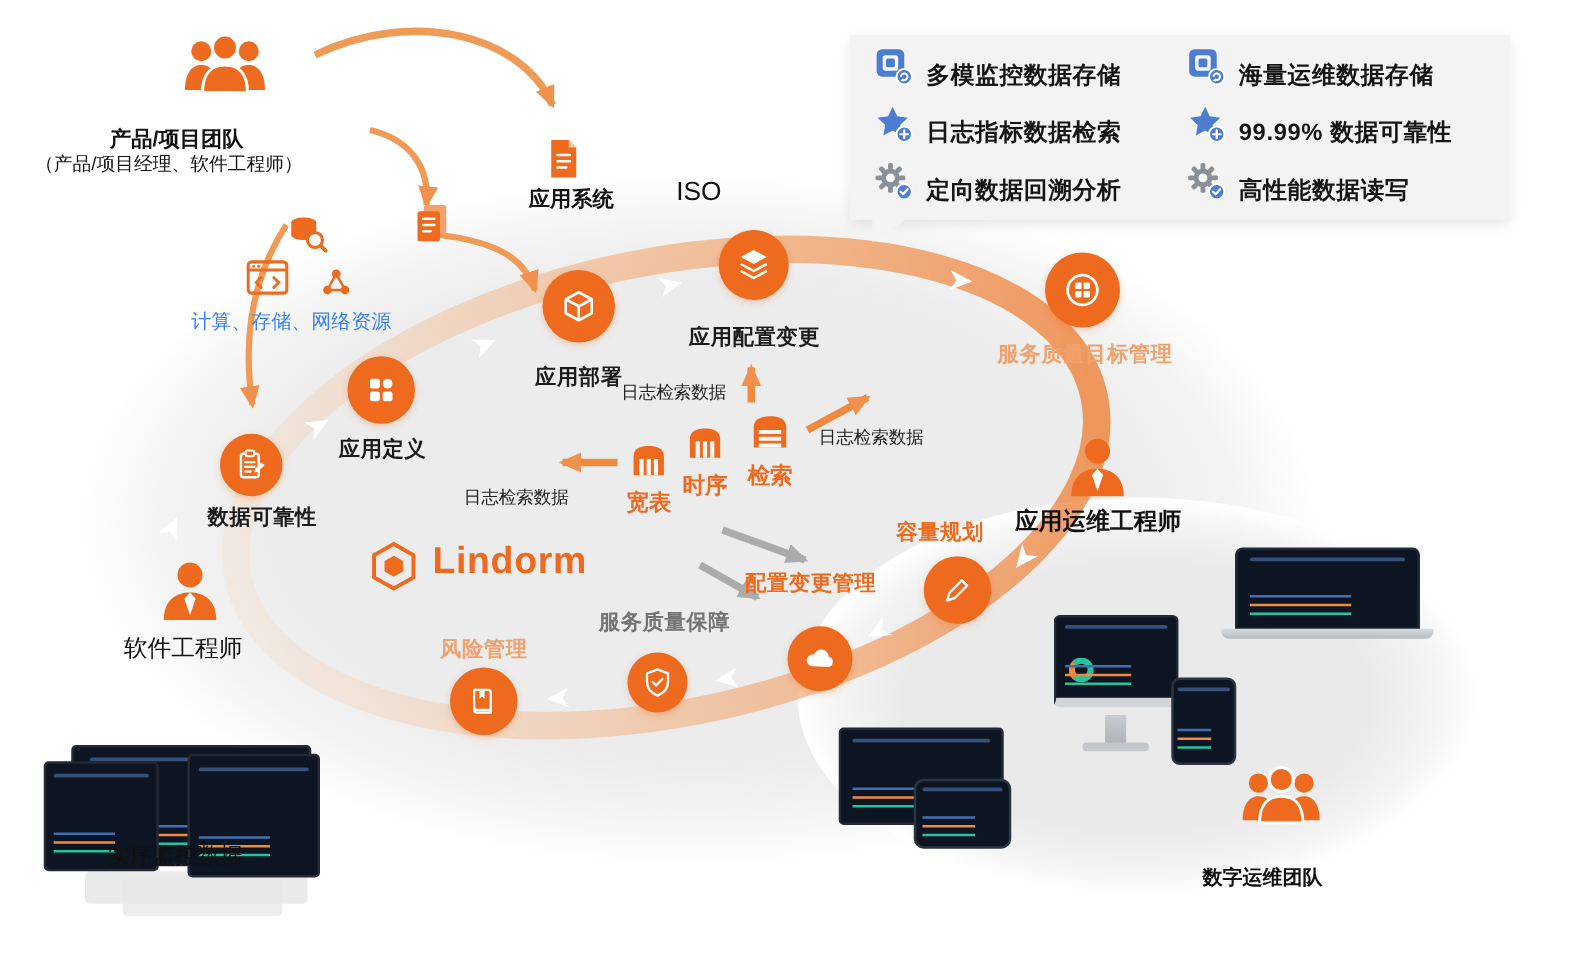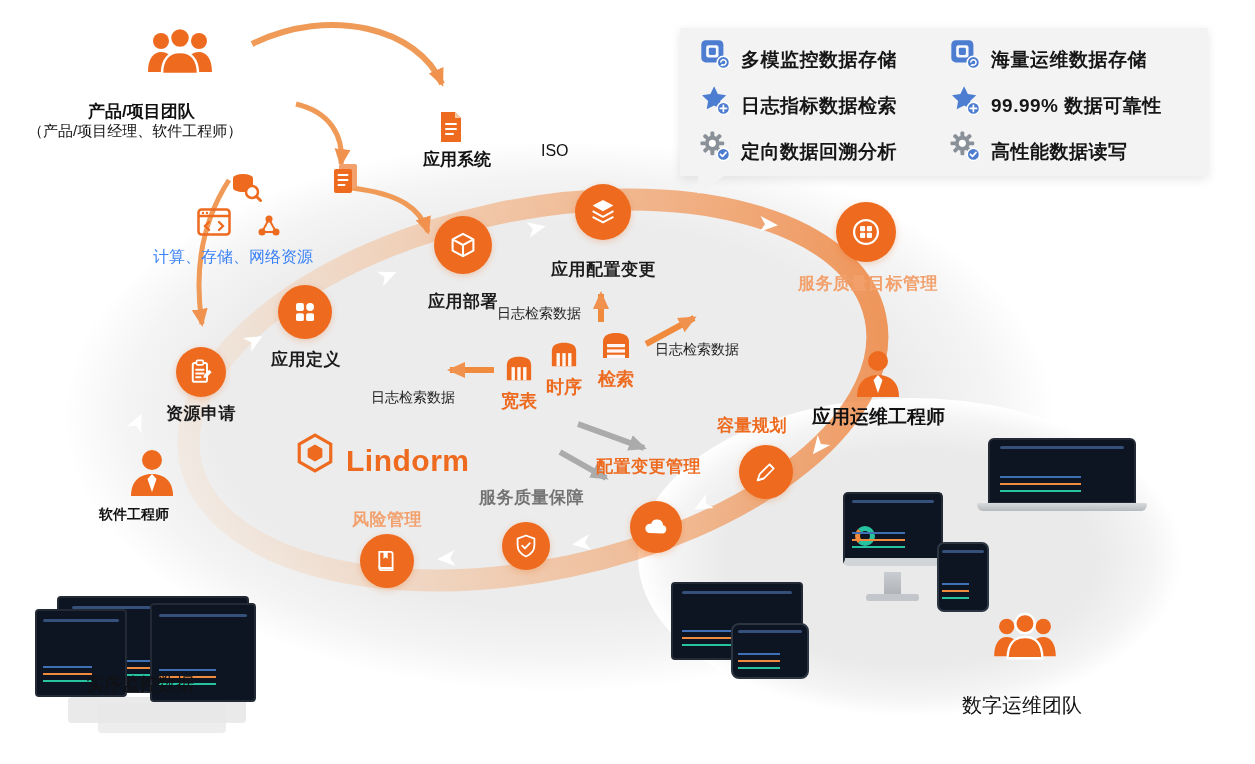--- a/index.html
+++ b/index.html
@@ -32,21 +32,21 @@
   #l2{left:271px;top:348px}
   #l3{left:428px;top:290px}
   #l4{left:551px;top:258px}
   #l5{left:798px;top:272px;color:#F2A06C}
   #l6{left:717px;top:414px;color:#ED6A1E}
   #l7{left:596px;top:455px;color:#ED6A1E}
   #l8{left:479px;top:486px;color:#737373}
   #l9{left:352px;top:508px;color:#F2A06C}
 
   
-  #lindorm{left:294px;top:432px;z-index:6;display:flex;align-items:flex-end;gap:10px}
+  #lindorm{left:294px;top:432px;z-index:6;display:flex;align-items:flex-start;gap:10px}
   #lindormName{font-size:30px;font-weight:700;color:#ED6A1E;letter-spacing:.5px}
 
   
   .engine{position:absolute;z-index:6;display:flex;flex-direction:column;align-items:center;gap:2px}
   #eng1{left:501px;top:355px}
   #eng2{left:546px;top:341px}
   #eng3{left:598px;top:331px}
   .elabel{font-weight:700;font-size:18px;color:#ED6A1E;white-space:nowrap}
 
   
@@ -62,35 +62,35 @@
   #fi0{left:20px;top:11px}  #fi1{left:270px;top:11px}
   #fi2{left:20px;top:57px}  #fi3{left:270px;top:57px}
   #fi4{left:20px;top:103px} #fi5{left:270px;top:103px}
   #featureTail{left:698px;top:176px;width:0;height:0;border-left:26px solid #f3f3f4;border-bottom:18px solid transparent;z-index:8}
 
   
   #prodTeamIcon{left:146px;top:26px;width:68px;height:54px;z-index:4}
   #prodTeamLabel{left:88px;top:100px;font-size:17px;font-weight:700;color:#111;z-index:4;white-space:nowrap}
   #prodTeamSub{left:28px;top:122px;font-size:15px;color:#111;z-index:4;white-space:nowrap}
   #swEngIcon{left:126px;top:446px;width:52px;height:52px;z-index:6}
-  #swEngLabel{left:99px;top:506px;font-size:14px;font-weight:700;color:#111;z-index:6;white-space:nowrap}
+  #swEngLabel{left:99px;top:506px;font-size:19px;font-weight:400;color:#111;z-index:6;white-space:nowrap}
   #opsEngIcon{left:852px;top:347px;width:52px;height:52px;z-index:6}
   #opsEngLabel{left:812px;top:404px;font-size:19px;font-weight:700;color:#111;z-index:6;white-space:nowrap}
   #digiTeamIcon{left:992px;top:612px;width:66px;height:52px;z-index:4}
-  #digiTeamLabel{left:962px;top:692px;font-size:20px;font-weight:400;color:#111;z-index:4;white-space:nowrap}
+  #digiTeamLabel{left:962px;top:692px;font-size:16px;font-weight:700;color:#111;z-index:4;white-space:nowrap}
 
   
   #docsIcon{left:331px;top:162px;width:30px;height:34px;z-index:4}
   #diskIcon{left:229px;top:170px;width:34px;height:34px;z-index:4}
   #codeIcon{left:197px;top:208px;width:34px;height:28px;z-index:4}
   #molIcon{left:256px;top:212px;width:26px;height:26px;z-index:4}
   #resourcesLabel{left:153px;top:247px;font-size:16px;color:#3b82f6;z-index:4;white-space:nowrap}
   #appSysIcon{left:437px;top:110px;width:28px;height:34px;z-index:4}
   #appSysLabel{left:423px;top:148px;font-size:17px;font-weight:600;color:#111;z-index:4;white-space:nowrap}
-  #isoLabel{left:541px;top:142px;font-size:16px;color:#111;z-index:4;white-space:nowrap}
+  #isoLabel{left:541px;top:142px;font-size:21px;color:#111;z-index:4;white-space:nowrap}
 
   
   .dash{position:absolute;background:#0e1522;border-radius:4px;overflow:hidden;z-index:3;border:2px solid #232a35}
   .dash::before{content:"";position:absolute;left:7%;right:7%;top:9%;height:3px;background:#35507a;border-radius:2px}
   .dash::after{content:"";position:absolute;left:7%;bottom:16%;width:56%;height:2px;background:#27c2a0;box-shadow:0 -7px 0 0 #f08a3c,0 -14px 0 0 #3f6fb5}
   .donut{position:absolute;left:10px;bottom:12px;width:20px;height:20px;border:5px solid #27c2a0;border-left-color:#f08a3c;border-radius:50%}
 
   #imacScreen{left:843px;top:492px;width:100px;height:74px;border-bottom:8px solid #d2d5d8;border-radius:5px}
   #imacStand{left:884px;top:572px;width:17px;height:24px;background:linear-gradient(#c9ccd0,#aeb2b6);z-index:3}
   #imacBase{left:866px;top:594px;width:53px;height:7px;background:#c3c6ca;border-radius:3px;z-index:3}
@@ -365,21 +365,21 @@
     </svg>
   </div>
   <div class="node" id="n9">
     <svg viewBox="0 0 40 40" width="28" height="28">
       <path d="M9 7 h16 a3 3 0 0 1 3 3 v23 H12 a3 3 0 0 1 -3 -3 Z" fill="none" stroke="#fff" stroke-width="2.6"></path>
       <path d="M9 27 a3 3 0 0 0 3 3 h16" fill="none" stroke="#fff" stroke-width="2.6"></path>
       <path d="M21 7 v10 l-3 -2.5 -3 2.5 V7 Z" fill="#fff"></path>
     </svg>
   </div>
 
-  <span class="slabel" id="l1">资源申请</span>
+  <span class="slabel" id="l1">数据可靠性</span>
   <span class="slabel" id="l2">应用定义</span>
   <span class="slabel" id="l3">应用部署</span>
   <span class="slabel" id="l4">应用配置变更</span>
   <span class="slabel" id="l5">服务质量目标管理</span>
   <span class="slabel" id="l6">容量规划</span>
   <span class="slabel" id="l7">配置变更管理</span>
   <span class="slabel" id="l8">服务质量保障</span>
   <span class="slabel" id="l9">风险管理</span>
 
   <div class="abs" id="lindorm">

